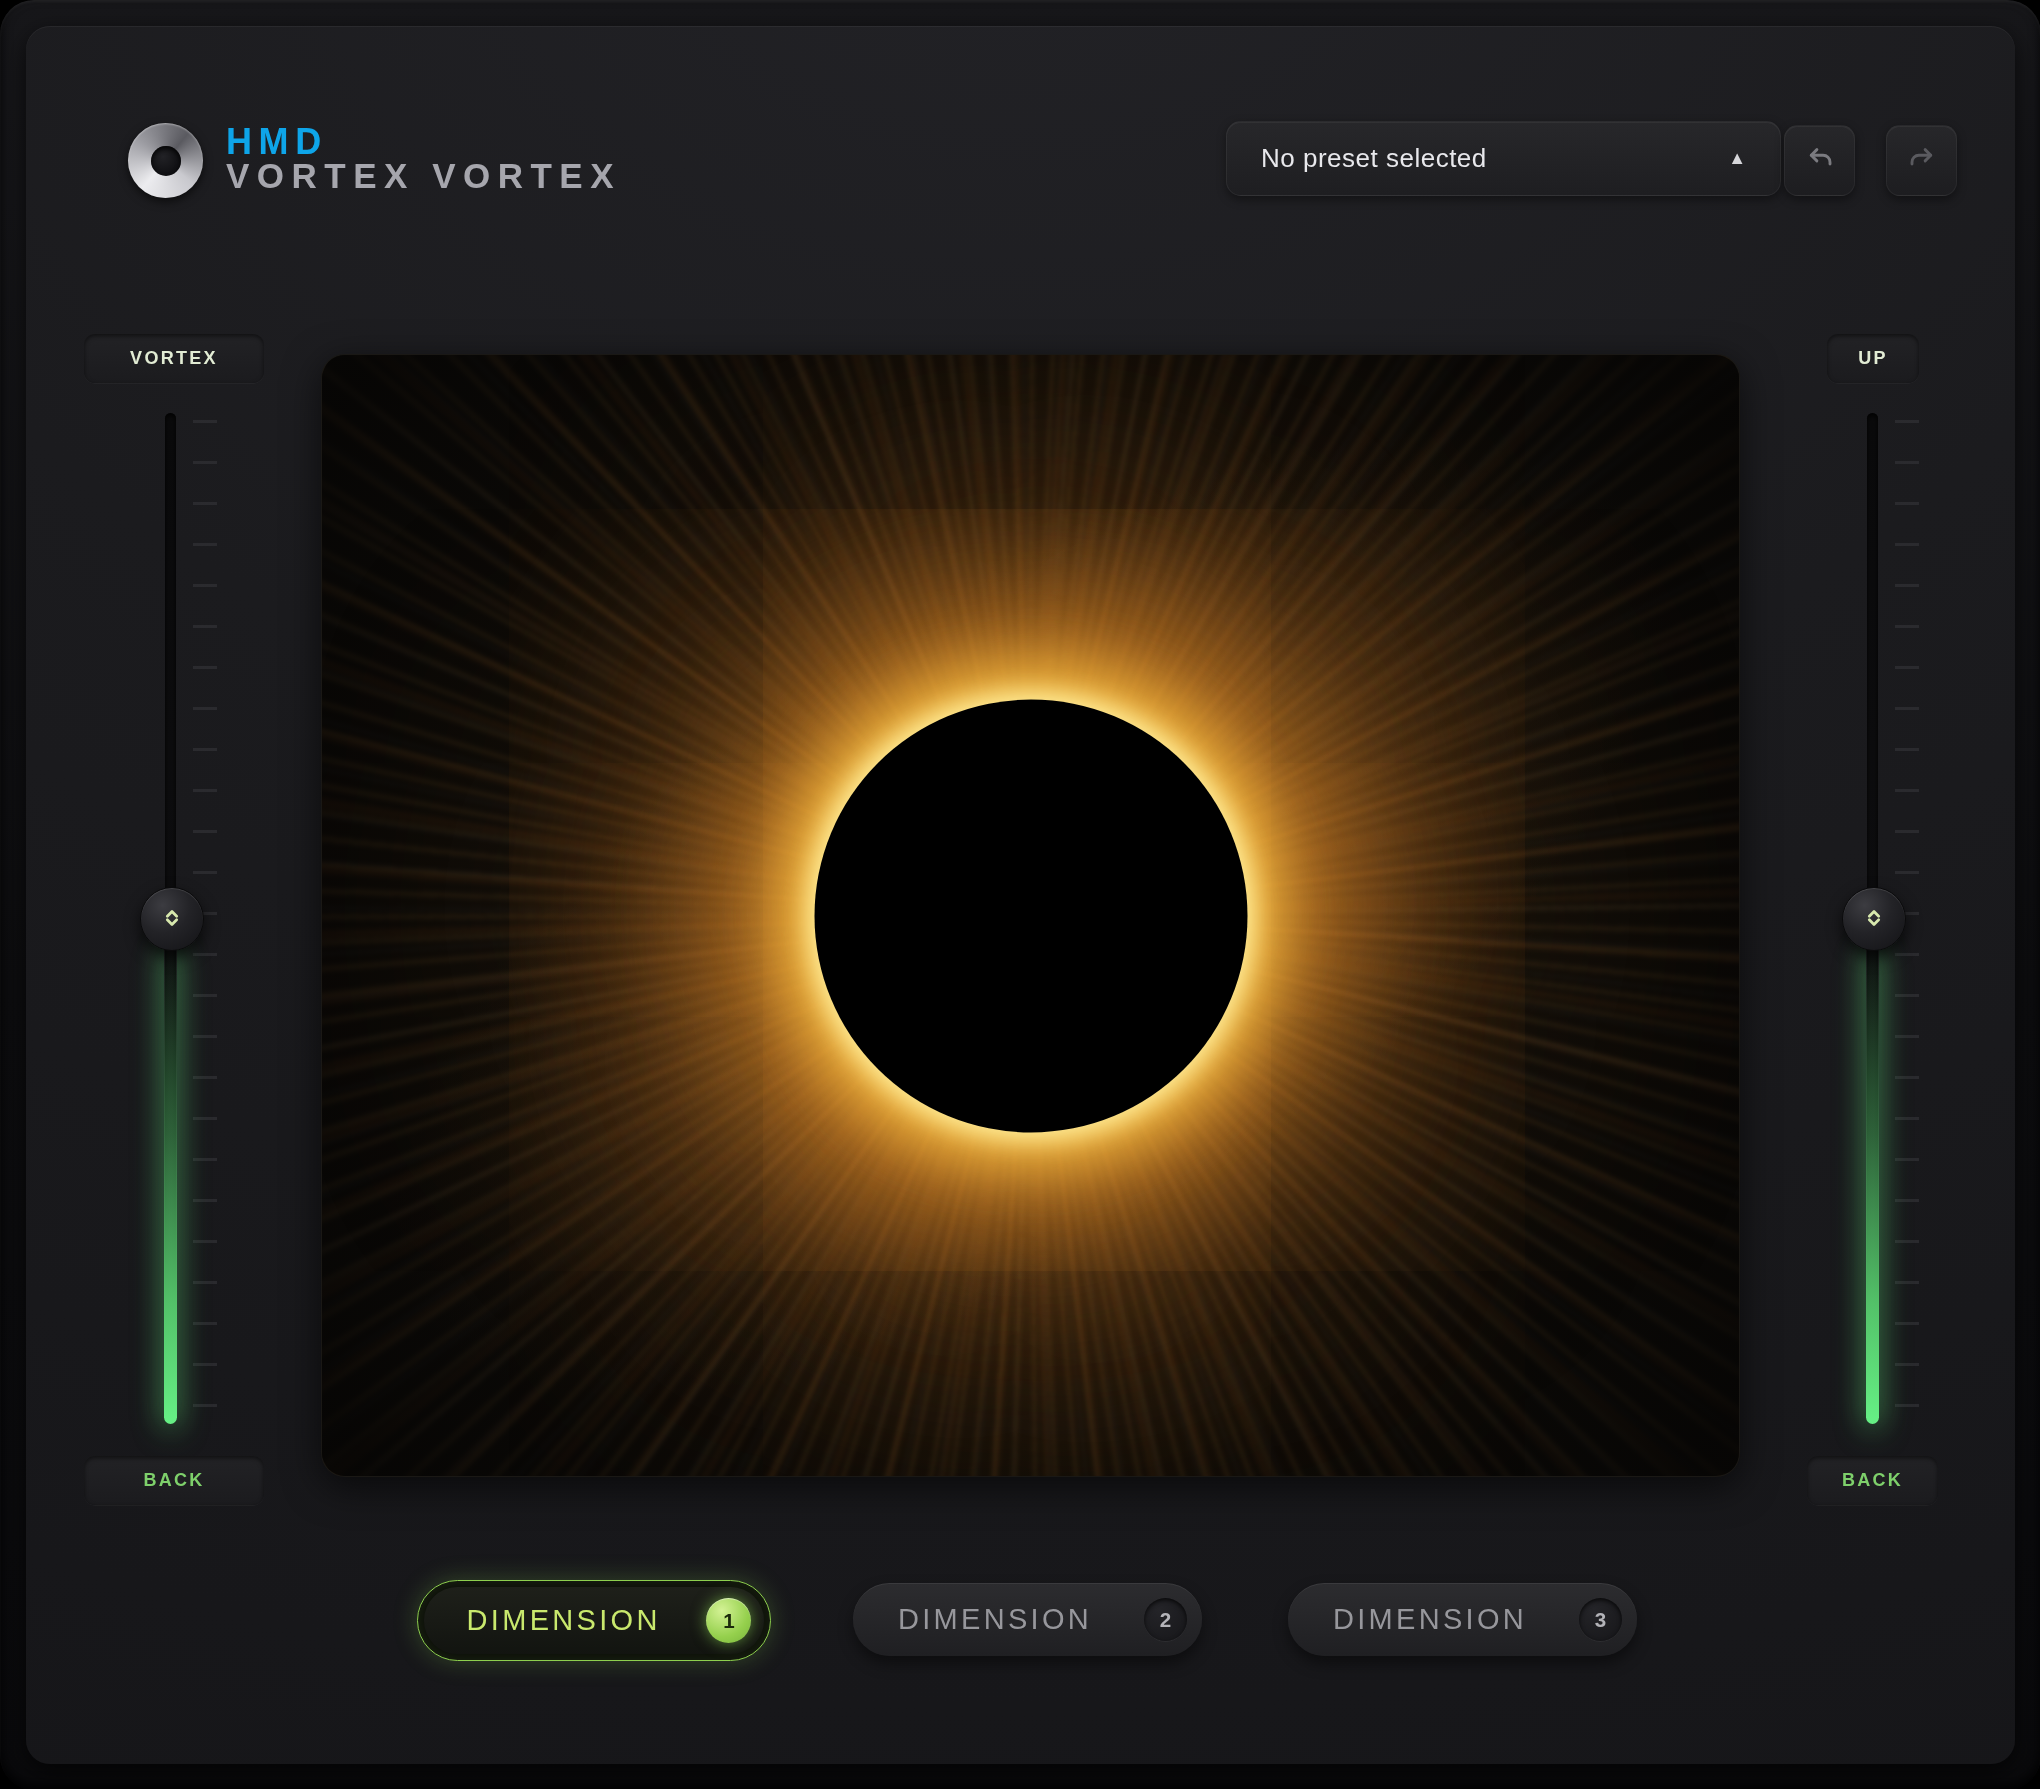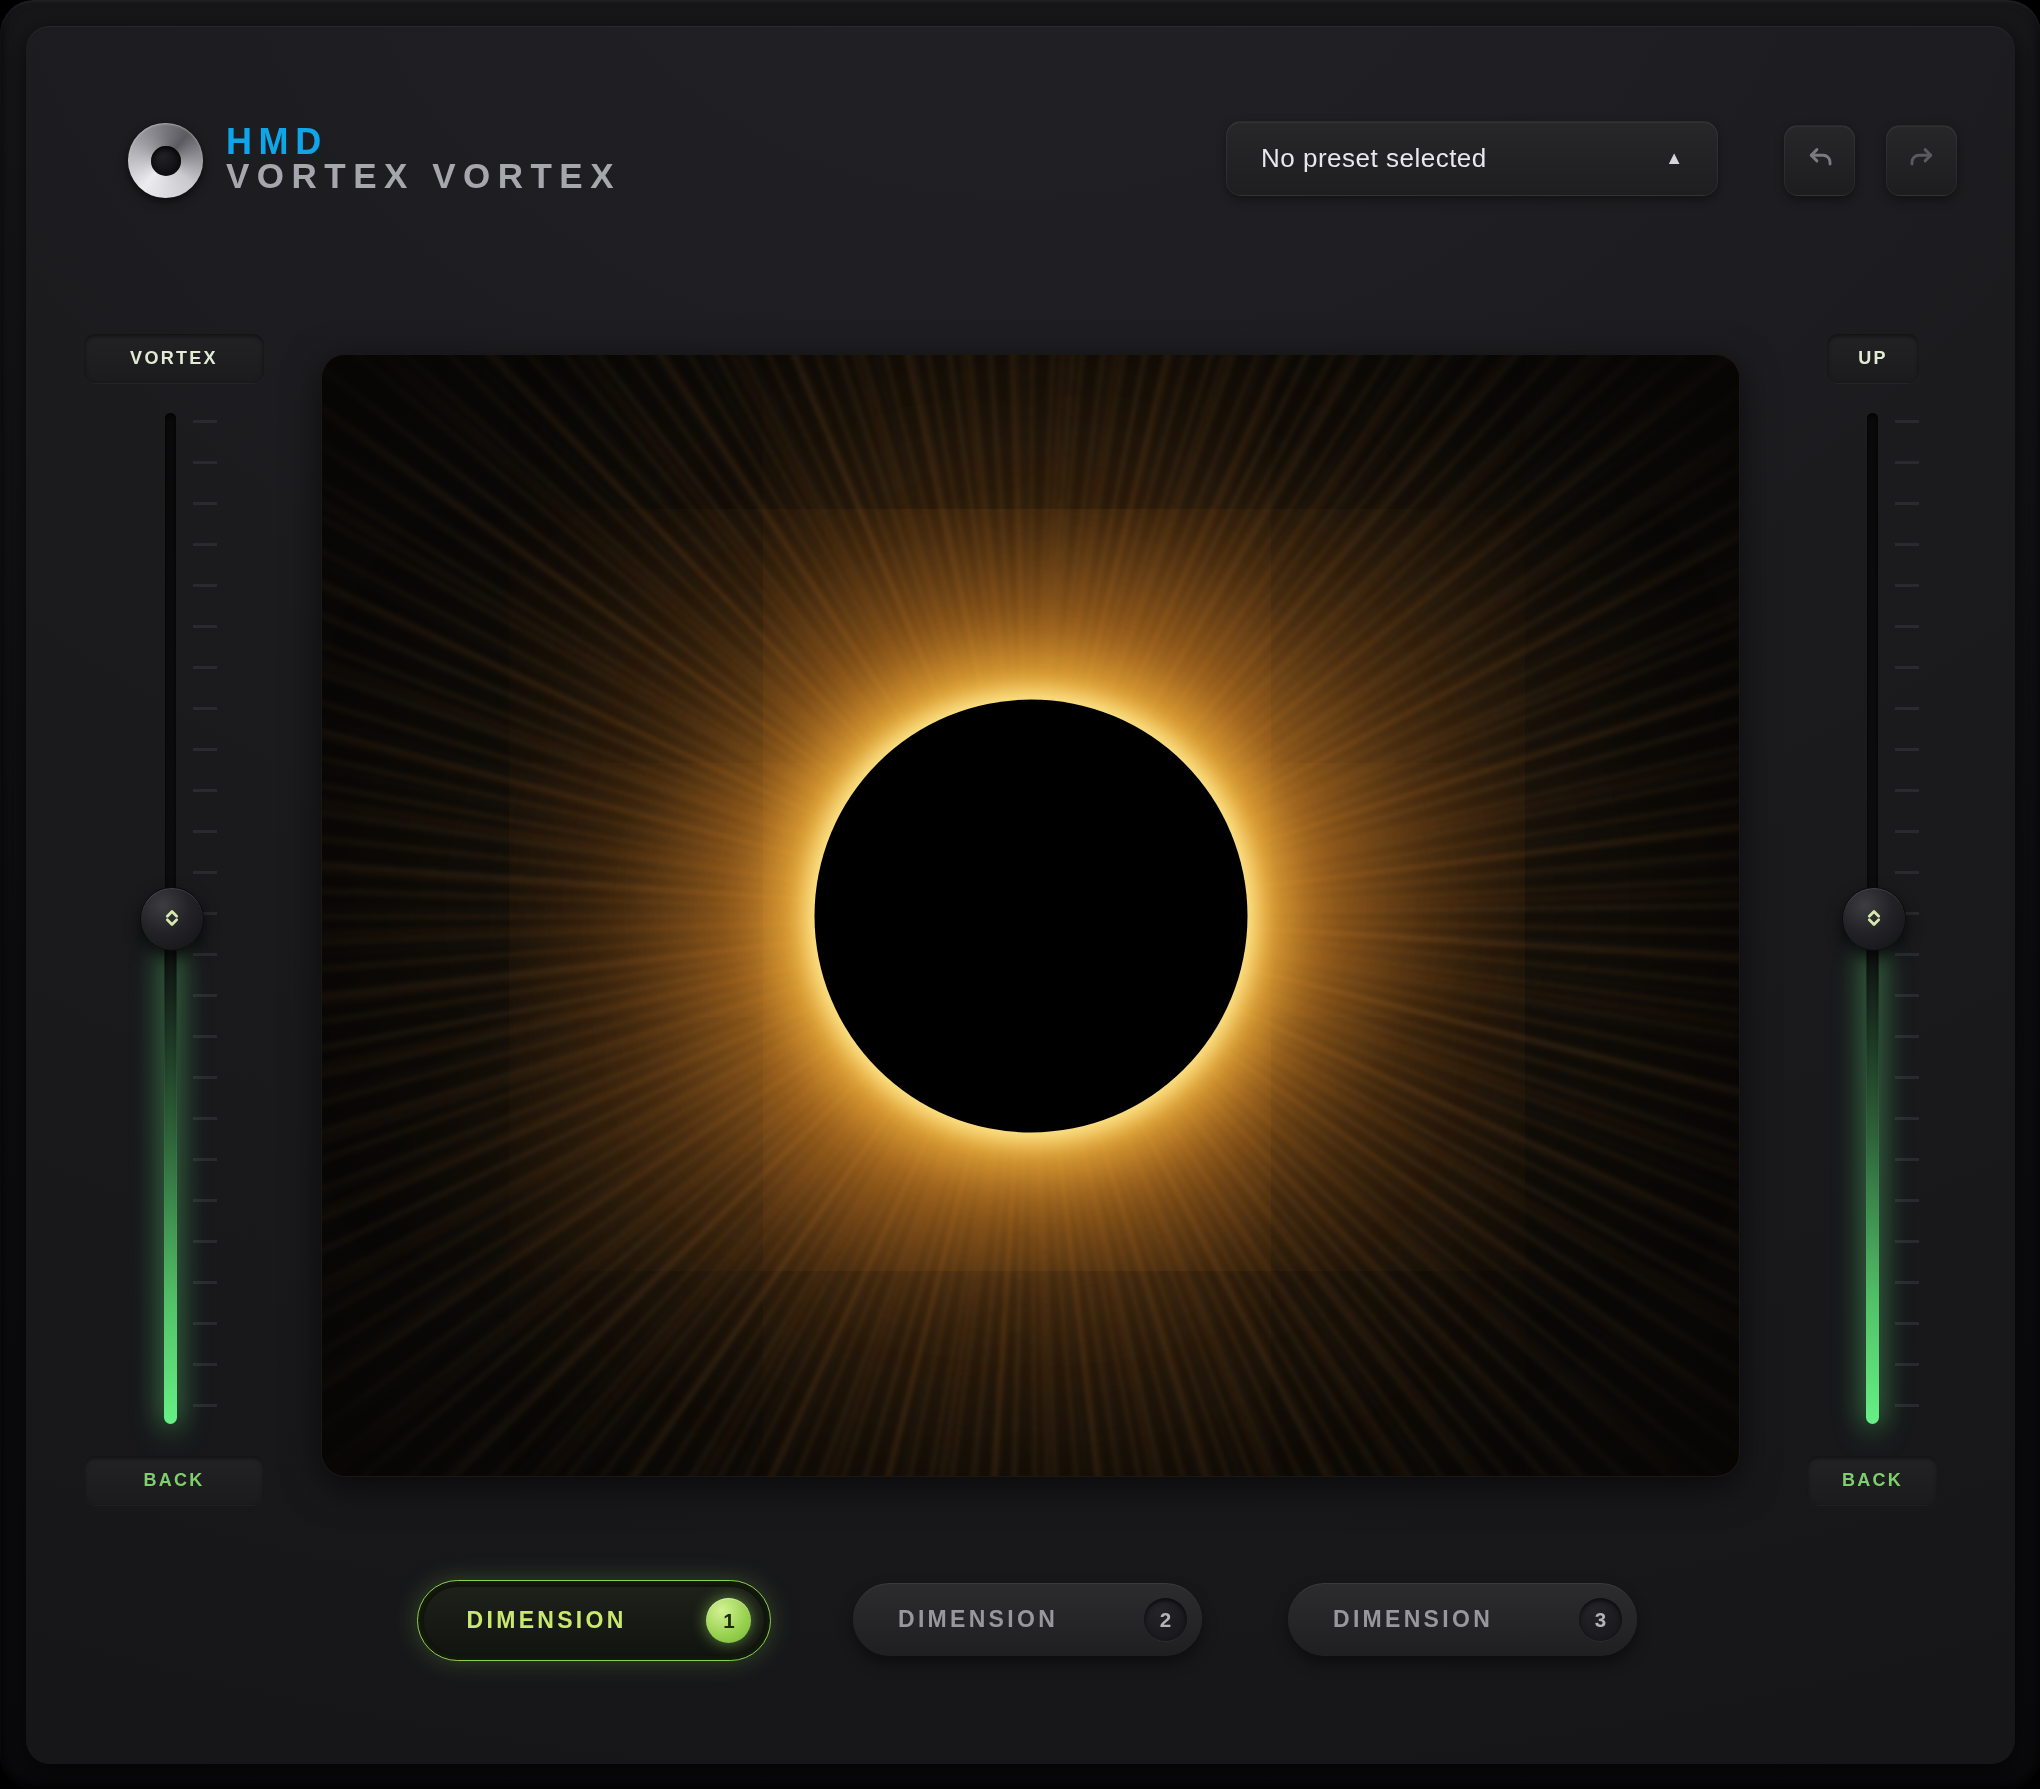--- a/index.html
+++ b/index.html
@@ -32,21 +32,21 @@
   }
   .brand-text{
     position:absolute;left:226px;top:121px;font-size:36px;font-weight:600;
     letter-spacing:6.6px;color:#0ea5e9;
   }
   .app-title{
     position:absolute;left:226px;top:156px;font-size:35px;font-weight:800;
     letter-spacing:7.5px;color:#a6a6ad;
   }
   .preset-select{
-    position:absolute;left:1226px;top:121px;width:492px;height:75px;border-radius:15px;
+    position:absolute;left:1226px;top:121px;width:555px;height:75px;border-radius:15px;
     background:linear-gradient(180deg,#27272a 0%,#1e1e21 100%);
     border:0.9px solid rgba(255,255,255,.06);
     box-shadow:inset 0 0.9px 0 rgba(255,255,255,.05), 0 3.7px 9.4px rgba(0,0,0,.4);
     display:flex;align-items:center;justify-content:space-between;
     padding:0 34px;box-sizing:border-box;cursor:pointer;
   }
   .preset-value{font-size:26px;color:#e8e8ec;letter-spacing:0.5px;}
   .preset-caret{font-size:18px;color:#d6d6da;}
   .hist-btn{
     position:absolute;top:125px;width:69px;height:69px;border-radius:14px;
@@ -152,21 +152,21 @@
     transform:translate(-50%,-50%);
     background:#000;
     box-shadow:
       0 0 24px 7.5px rgba(255,240,160,.95),
       0 0 66px 28px rgba(255,200,70,.9),
       0 0 150px 75px rgba(255,160,45,.55),
       0 0 281px 159px rgba(230,130,35,.32),
       0 0 487px 300px rgba(140,85,30,.18);
   }
   
-  .dim-label{font-size:23px;font-weight:700;letter-spacing:3.3px;}
+  .dim-label{font-size:29px;font-weight:400;letter-spacing:3.3px;}
   .dim-badge{
     width:45px;height:45px;border-radius:50%;
     display:flex;align-items:center;justify-content:center;
     font-size:20.6px;font-weight:800;
   }
   .dim-active{
     position:absolute;left:417px;top:1580px;width:354px;height:81px;border-radius:43px;
     border:1.9px solid #8ed04e;box-sizing:border-box;padding:5.6px;
     background:#0d0f0a;
     box-shadow:0 0 24px rgba(140,215,85,.25), inset 0 0 13px rgba(140,215,85,.12);

